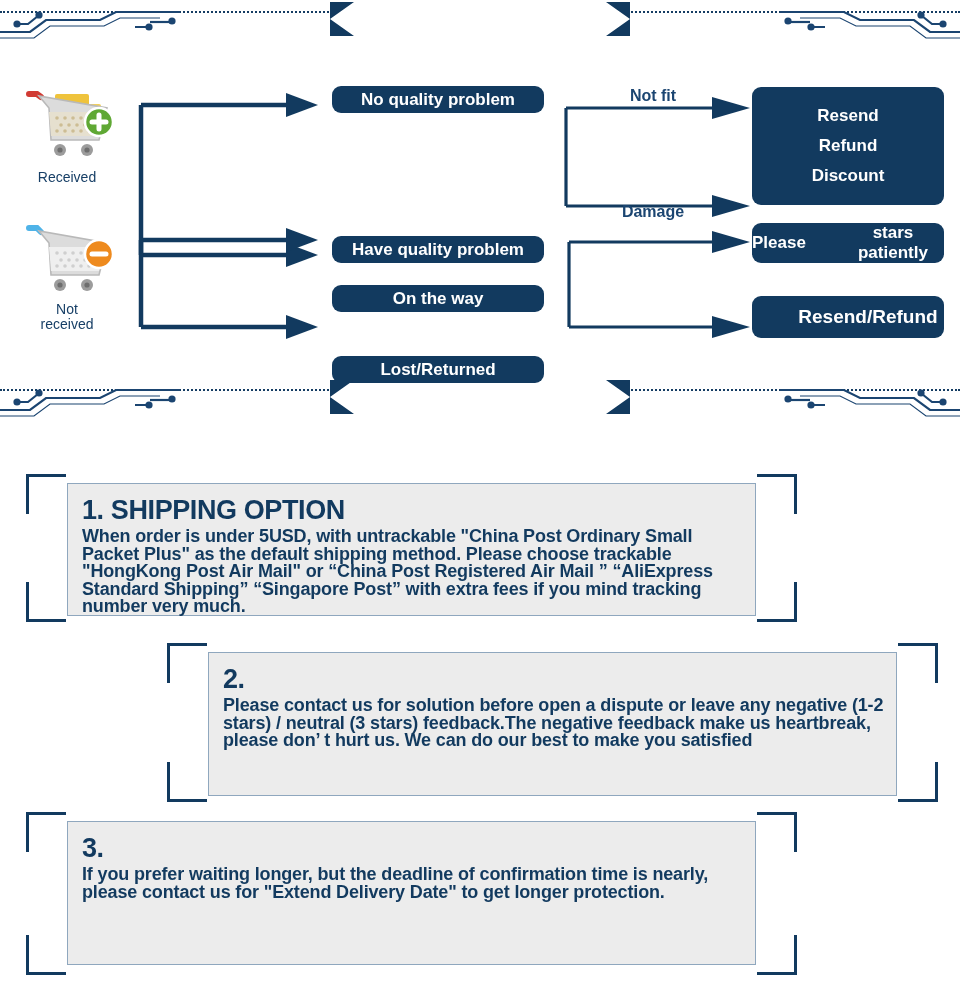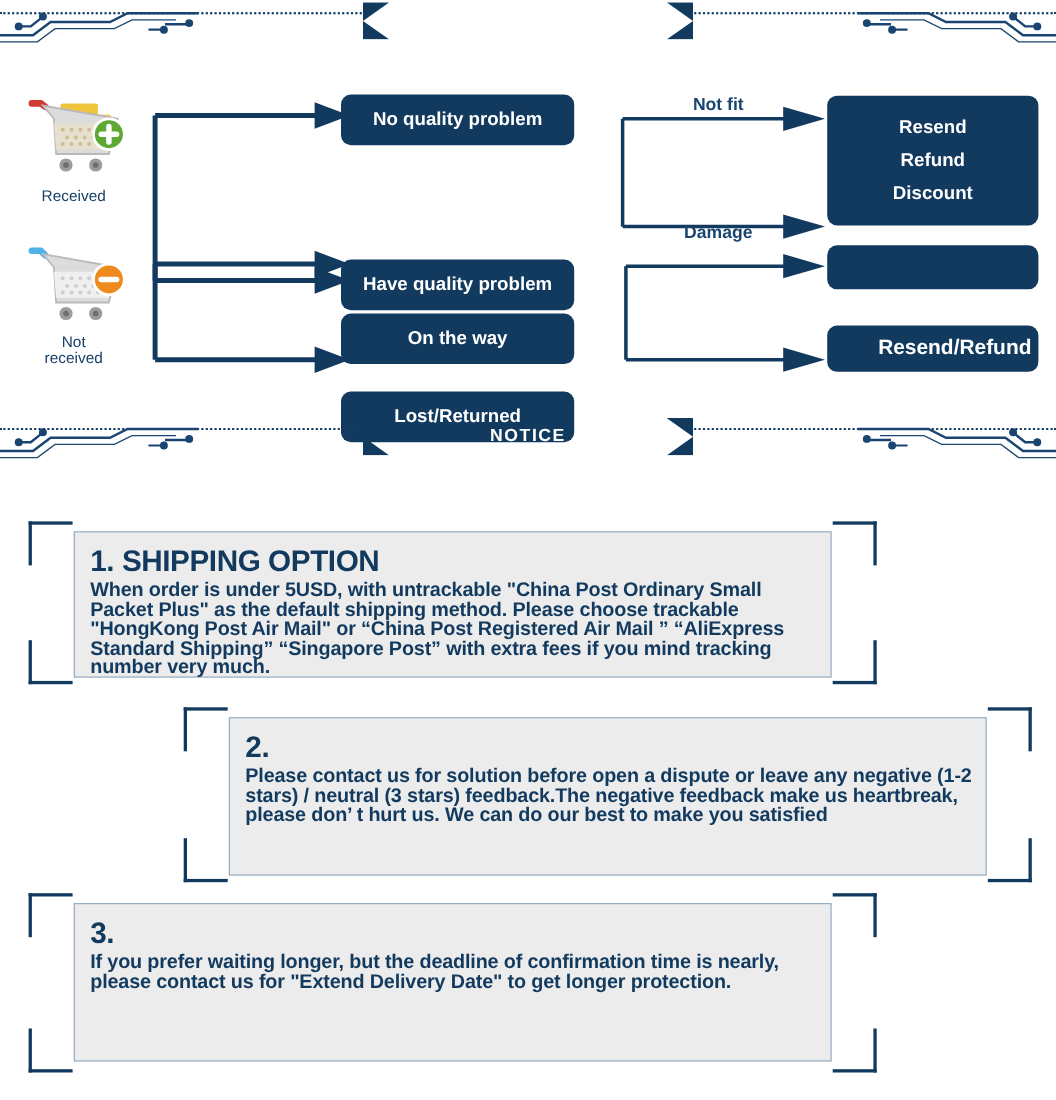--- a/index.html
+++ b/index.html
@@ -85,21 +85,21 @@
     background: #123A5F;
     border-radius: 9px;
     color: #ffffff;
     display: flex;
     align-items: center;
     justify-content: center;
     text-align: center;
     font-weight: bold;
     line-height: 1.15;
   }
-  .pill.mid  { left: 310px; width: 212px; height: 46px; font-size: 17px; }
+  .pill.mid  { left: 332px; width: 212px; height: 27px; font-size: 17px; }
   .pill.res  { left: 752px; width: 192px; font-size: 17px; }
 
   .multi-list {
     position: absolute;
     left: 752px;
     width: 192px;
     background: #123A5F;
     border-radius: 9px;
     color: #ffffff;
     font-weight: bold;
@@ -337,21 +337,21 @@
 
     <div class="reason-list" style="top:26px;">Not fit</div>
     <div class="reason-list" style="top:142px;">Damage</div>
 
     <div class="multi-list" style="top:27px; height:118px;">
       <span>Resend</span>
       <span>Refund</span>
       <span>Discount</span>
     </div>
 
-    <div class="pill res" style="top:163px; height:40px; flex-direction:column;gap:36px;">
+    <div class="pill res" style="top:163px; height:40px; flex-direction:row;gap:36px;">
       <span>Please</span>
       <span>stars patiently</span>
     </div>
     <div class="pill res" style="top:236px; height:42px; font-size:19px;padding-left:40px;">Resend/Refund</div>
   </div>
 
   <div class="banner" style="top:378px;">
     <div class="dotline left"></div>
     <div class="dotline right"></div>
 

